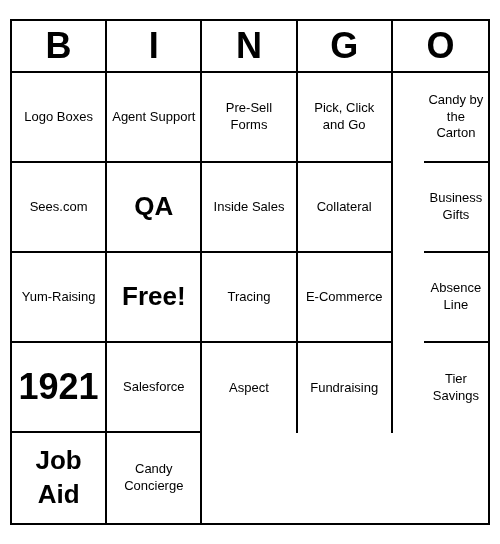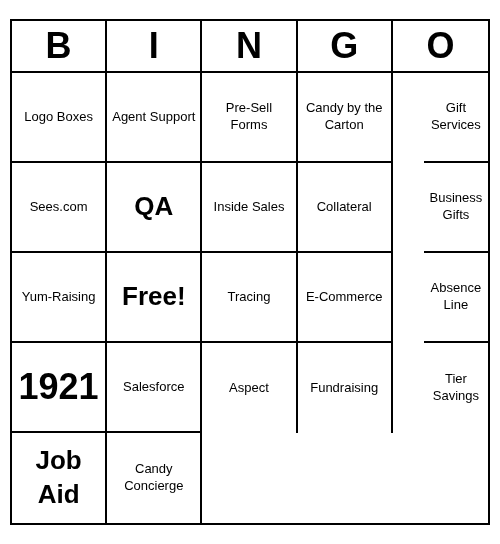--- a/index.html
+++ b/index.html
@@ -73,22 +73,22 @@
   <div class="bingo-header-cell">B</div>
       <div class="bingo-header-cell">I</div>
       <div class="bingo-header-cell">N</div>
       <div class="bingo-header-cell">G</div>
       <div class="bingo-header-cell">O</div>
     </div>
   <div class="bingo-grid">
   <div class="bingo-cell">Logo Boxes</div>
       <div class="bingo-cell">Agent Support</div>
       <div class="bingo-cell">Pre-Sell Forms</div>
+      <div class="bingo-cell">Pick, Click and Go</div>
       <div class="bingo-cell">Candy by the Carton</div>
-      <div class="bingo-cell">Gift Services</div>
       <div class="bingo-cell">Sees.com</div>
       <div class="bingo-cell large-text">QA</div>
       <div class="bingo-cell">Inside Sales</div>
       <div class="bingo-cell">Collateral</div>
       <div class="bingo-cell">Business Gifts</div>
       <div class="bingo-cell">Yum-Raising</div>
       <div class="bingo-cell large-text">Free!</div>
       <div class="bingo-cell">Tracing</div>
       <div class="bingo-cell">E-Commerce</div>
       <div class="bingo-cell">Absence Line</div>

